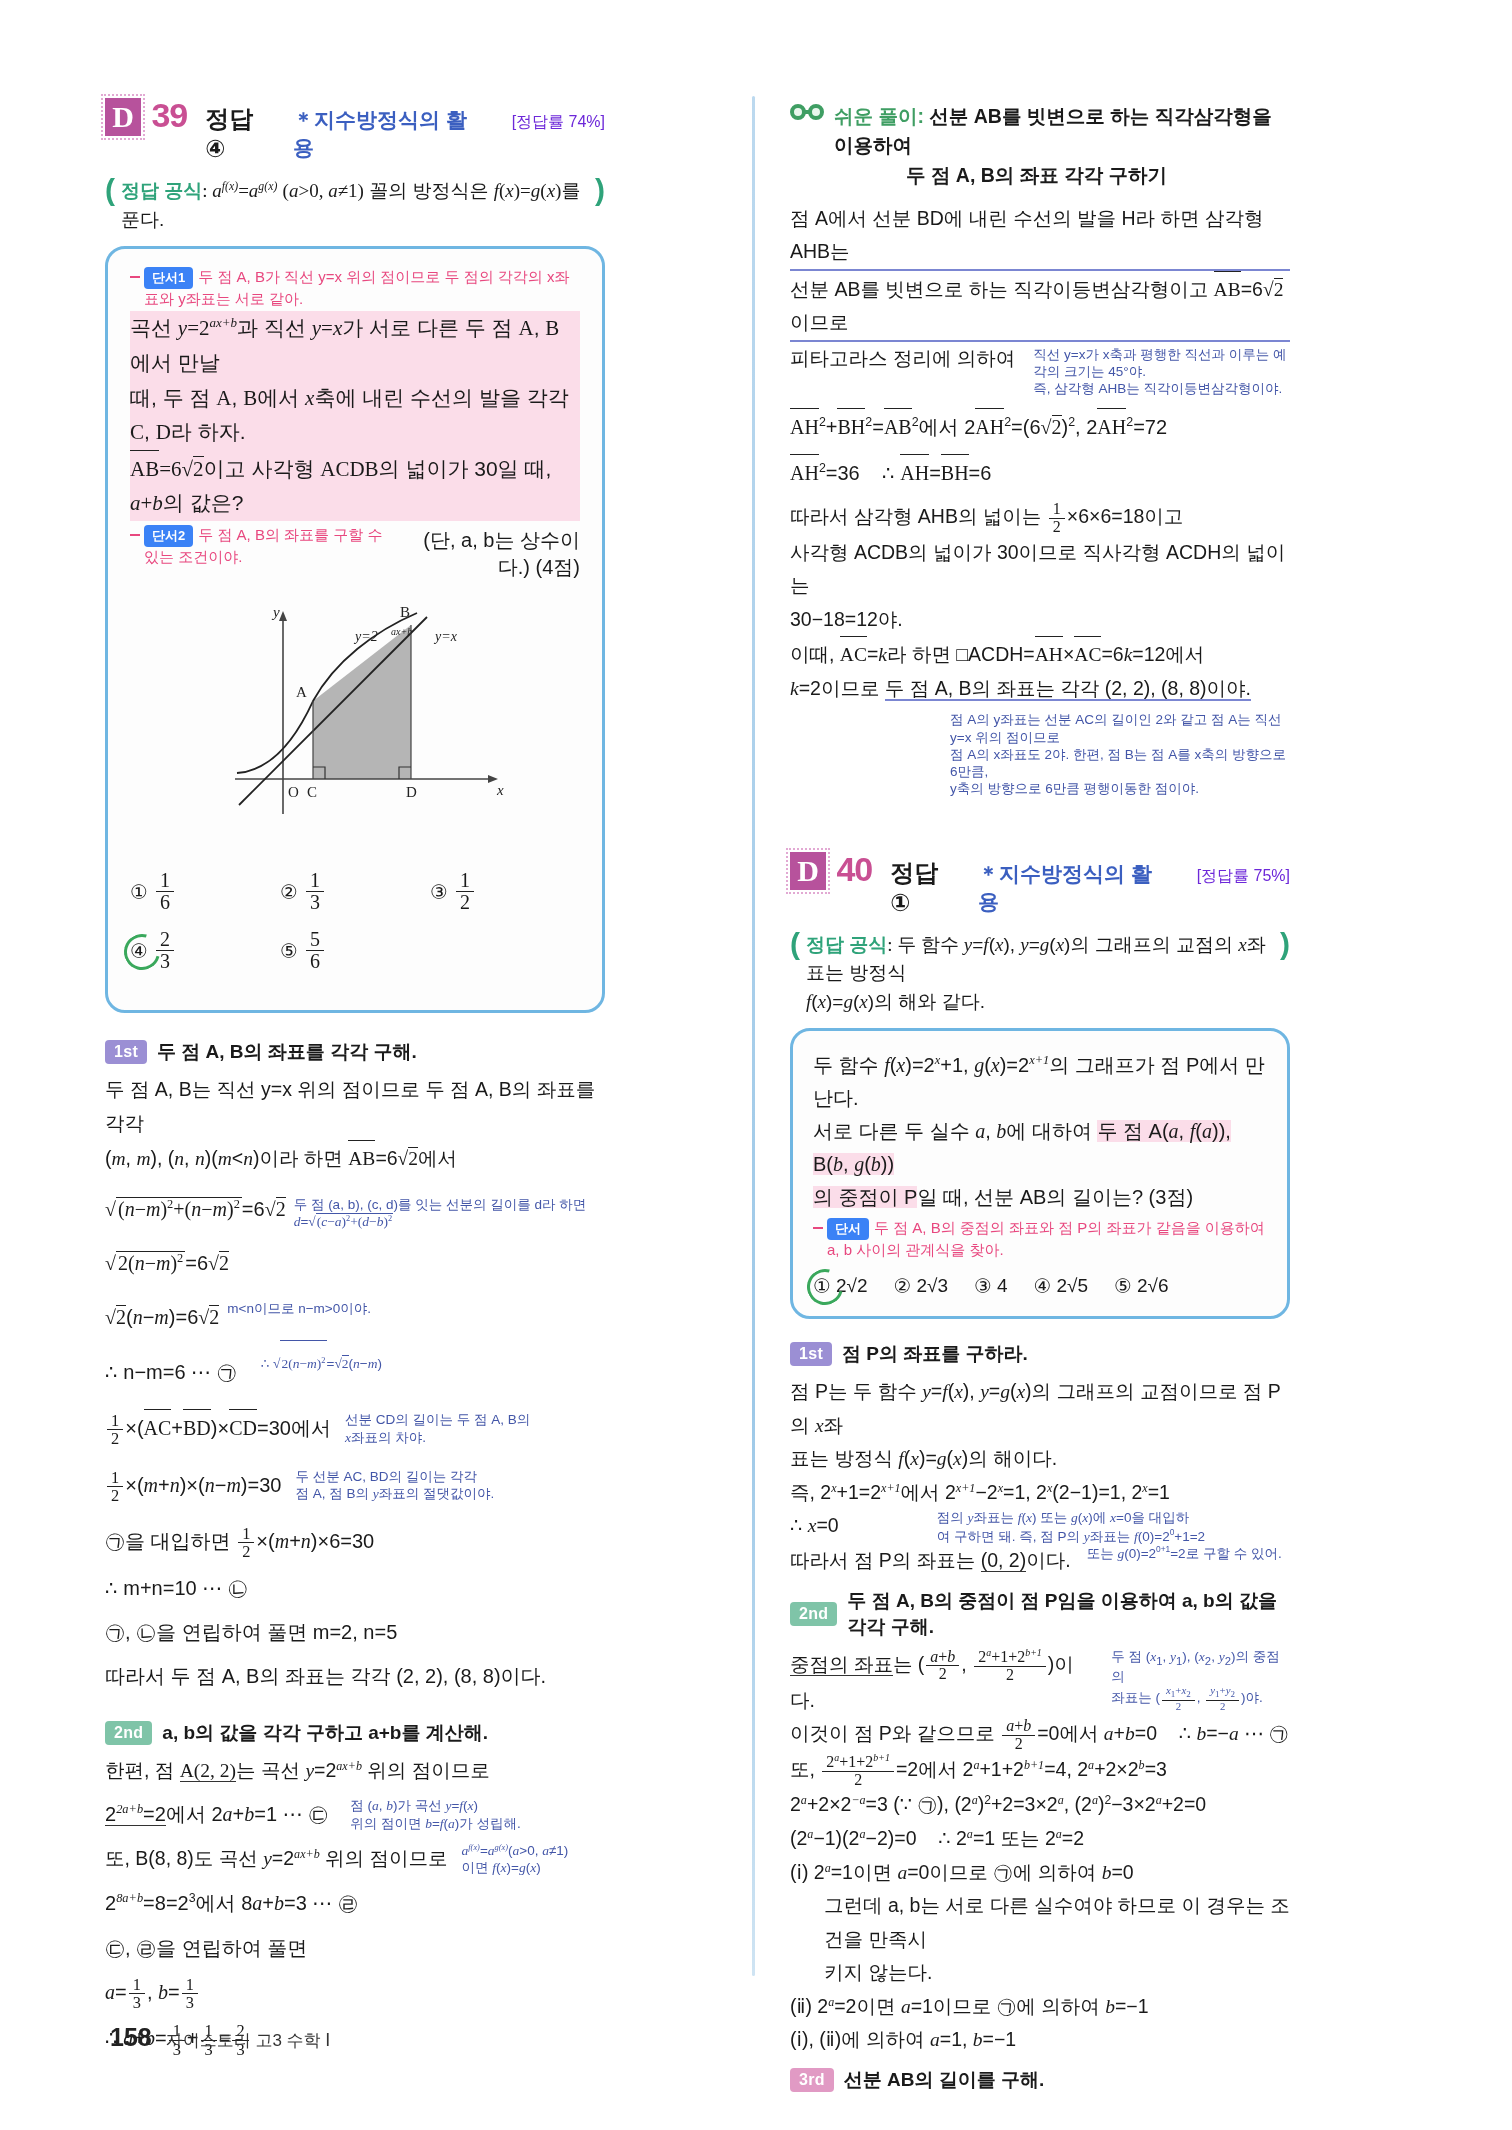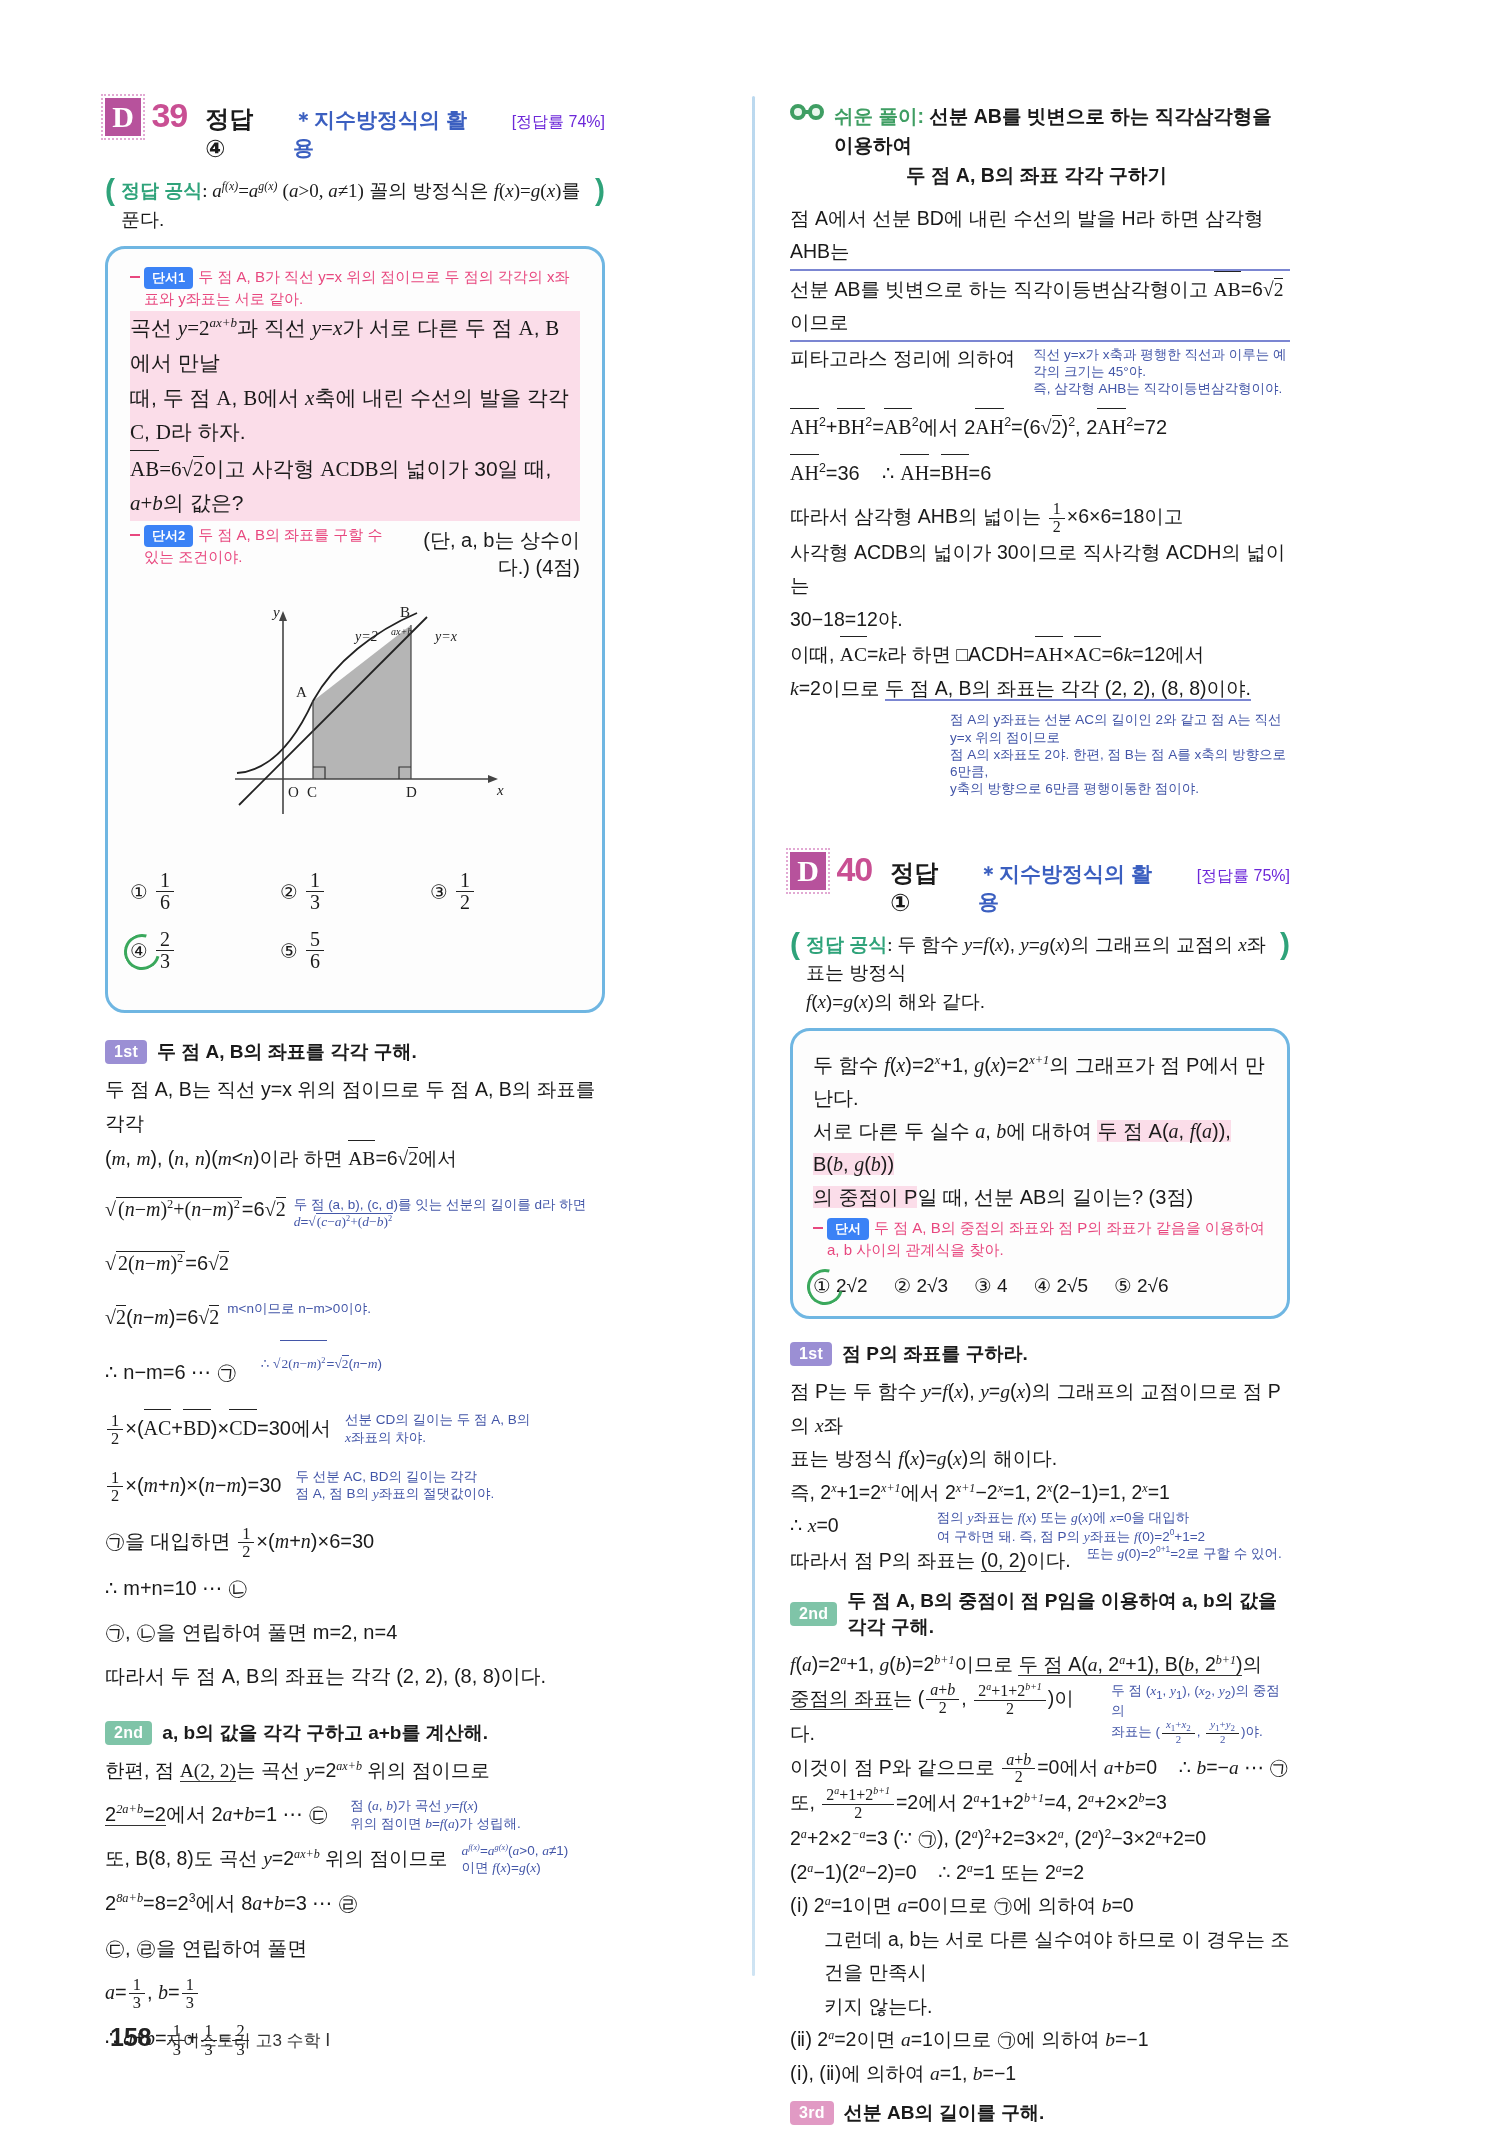--- a/index.html
+++ b/index.html
@@ -320,21 +320,21 @@
           <div>두 선분 AC, BD의 길이는 각각</div>
           <div>점 A, 점 B의 <span class="m">y</span>좌표의 절댓값이야.</div>
         </div>
       </div>
 
       <div class="eq">㉠을 대입하면 <span class="frac fs">
             <span class="num">1</span>
             <span class="den">2</span>
           </span>×(<span class="m">m</span>+<span class="m">n</span>)×6=30</div>
       <div class="eq">∴ m+n=10 ⋯ ㉡</div>
-      <div class="eq">㉠, ㉡을 연립하여 풀면 m=2, n=4</div>
+      <div class="eq">㉠, ㉡을 연립하여 풀면 m=2, n=5</div>
       <div class="eq">따라서 두 점 A, B의 좌표는 각각 (2, 2), (8, 8)이다.</div>
     </div>
 
     <div class="step">
       <span class="badge g">2nd</span>
       <span class="step-title">a, b의 값을 각각 구하고 a+b를 계산해.</span>
     </div>
     <div class="body">
       <div>한편, 점 <span class="ul-dark mr">A(2, 2)</span>는 곡선 <span class="m">y</span>=2<sup class="sm m">ax+b</sup> 위의 점이므로</div>
       <div class="annot-row">
@@ -491,21 +491,20 @@
           <div>또는 <span class="m">g</span>(0)=2<sup class="sm">0+1</sup>=2로 구할 수 있어.</div>
         </div>
       </div>
     </div>
 
     <div class="step" style="margin-top:10px;">
       <span class="badge g">2nd</span>
       <span class="step-title">두 점 A, B의 중점이 점 P임을 이용하여 a, b의 값을 각각 구해.</span>
     </div>
     <div class="body">
-      <div><span class="m">f</span>(<span class="m">a</span>)=2<sup class="sm m">a</sup>+1, <span class="m">g</span>(<span class="m">b</span>)=2<sup class="sm m">b+1</sup>이므로 <span class="ul-dark">두 점 A(<span class="m">a</span>, 2<sup class="sm m">a</sup>+1), B(<span class="m">b</span>, 2<sup class="sm m">b+1</sup>)</span>의</div>
       <div class="annot-row">
         <div><span class="ul-dark">중점의 좌표</span>는 (<span class="frac fs">
               <span class="num"><span class="m">a</span>+<span class="m">b</span></span>
               <span class="den">2</span>
             </span>, <span class="frac fs">
               <span class="num">2<sup class="sm m">a</sup>+1+2<sup class="sm m">b+1</sup></span>
               <span class="den">2</span>
             </span>)이다.</div>
         <div class="note" style="margin-left:10px;">
           <div>두 점 (<span class="m">x</span><sub>1</sub>, <span class="m">y</span><sub>1</sub>), (<span class="m">x</span><sub>2</sub>, <span class="m">y</span><sub>2</sub>)의 중점의</div>

